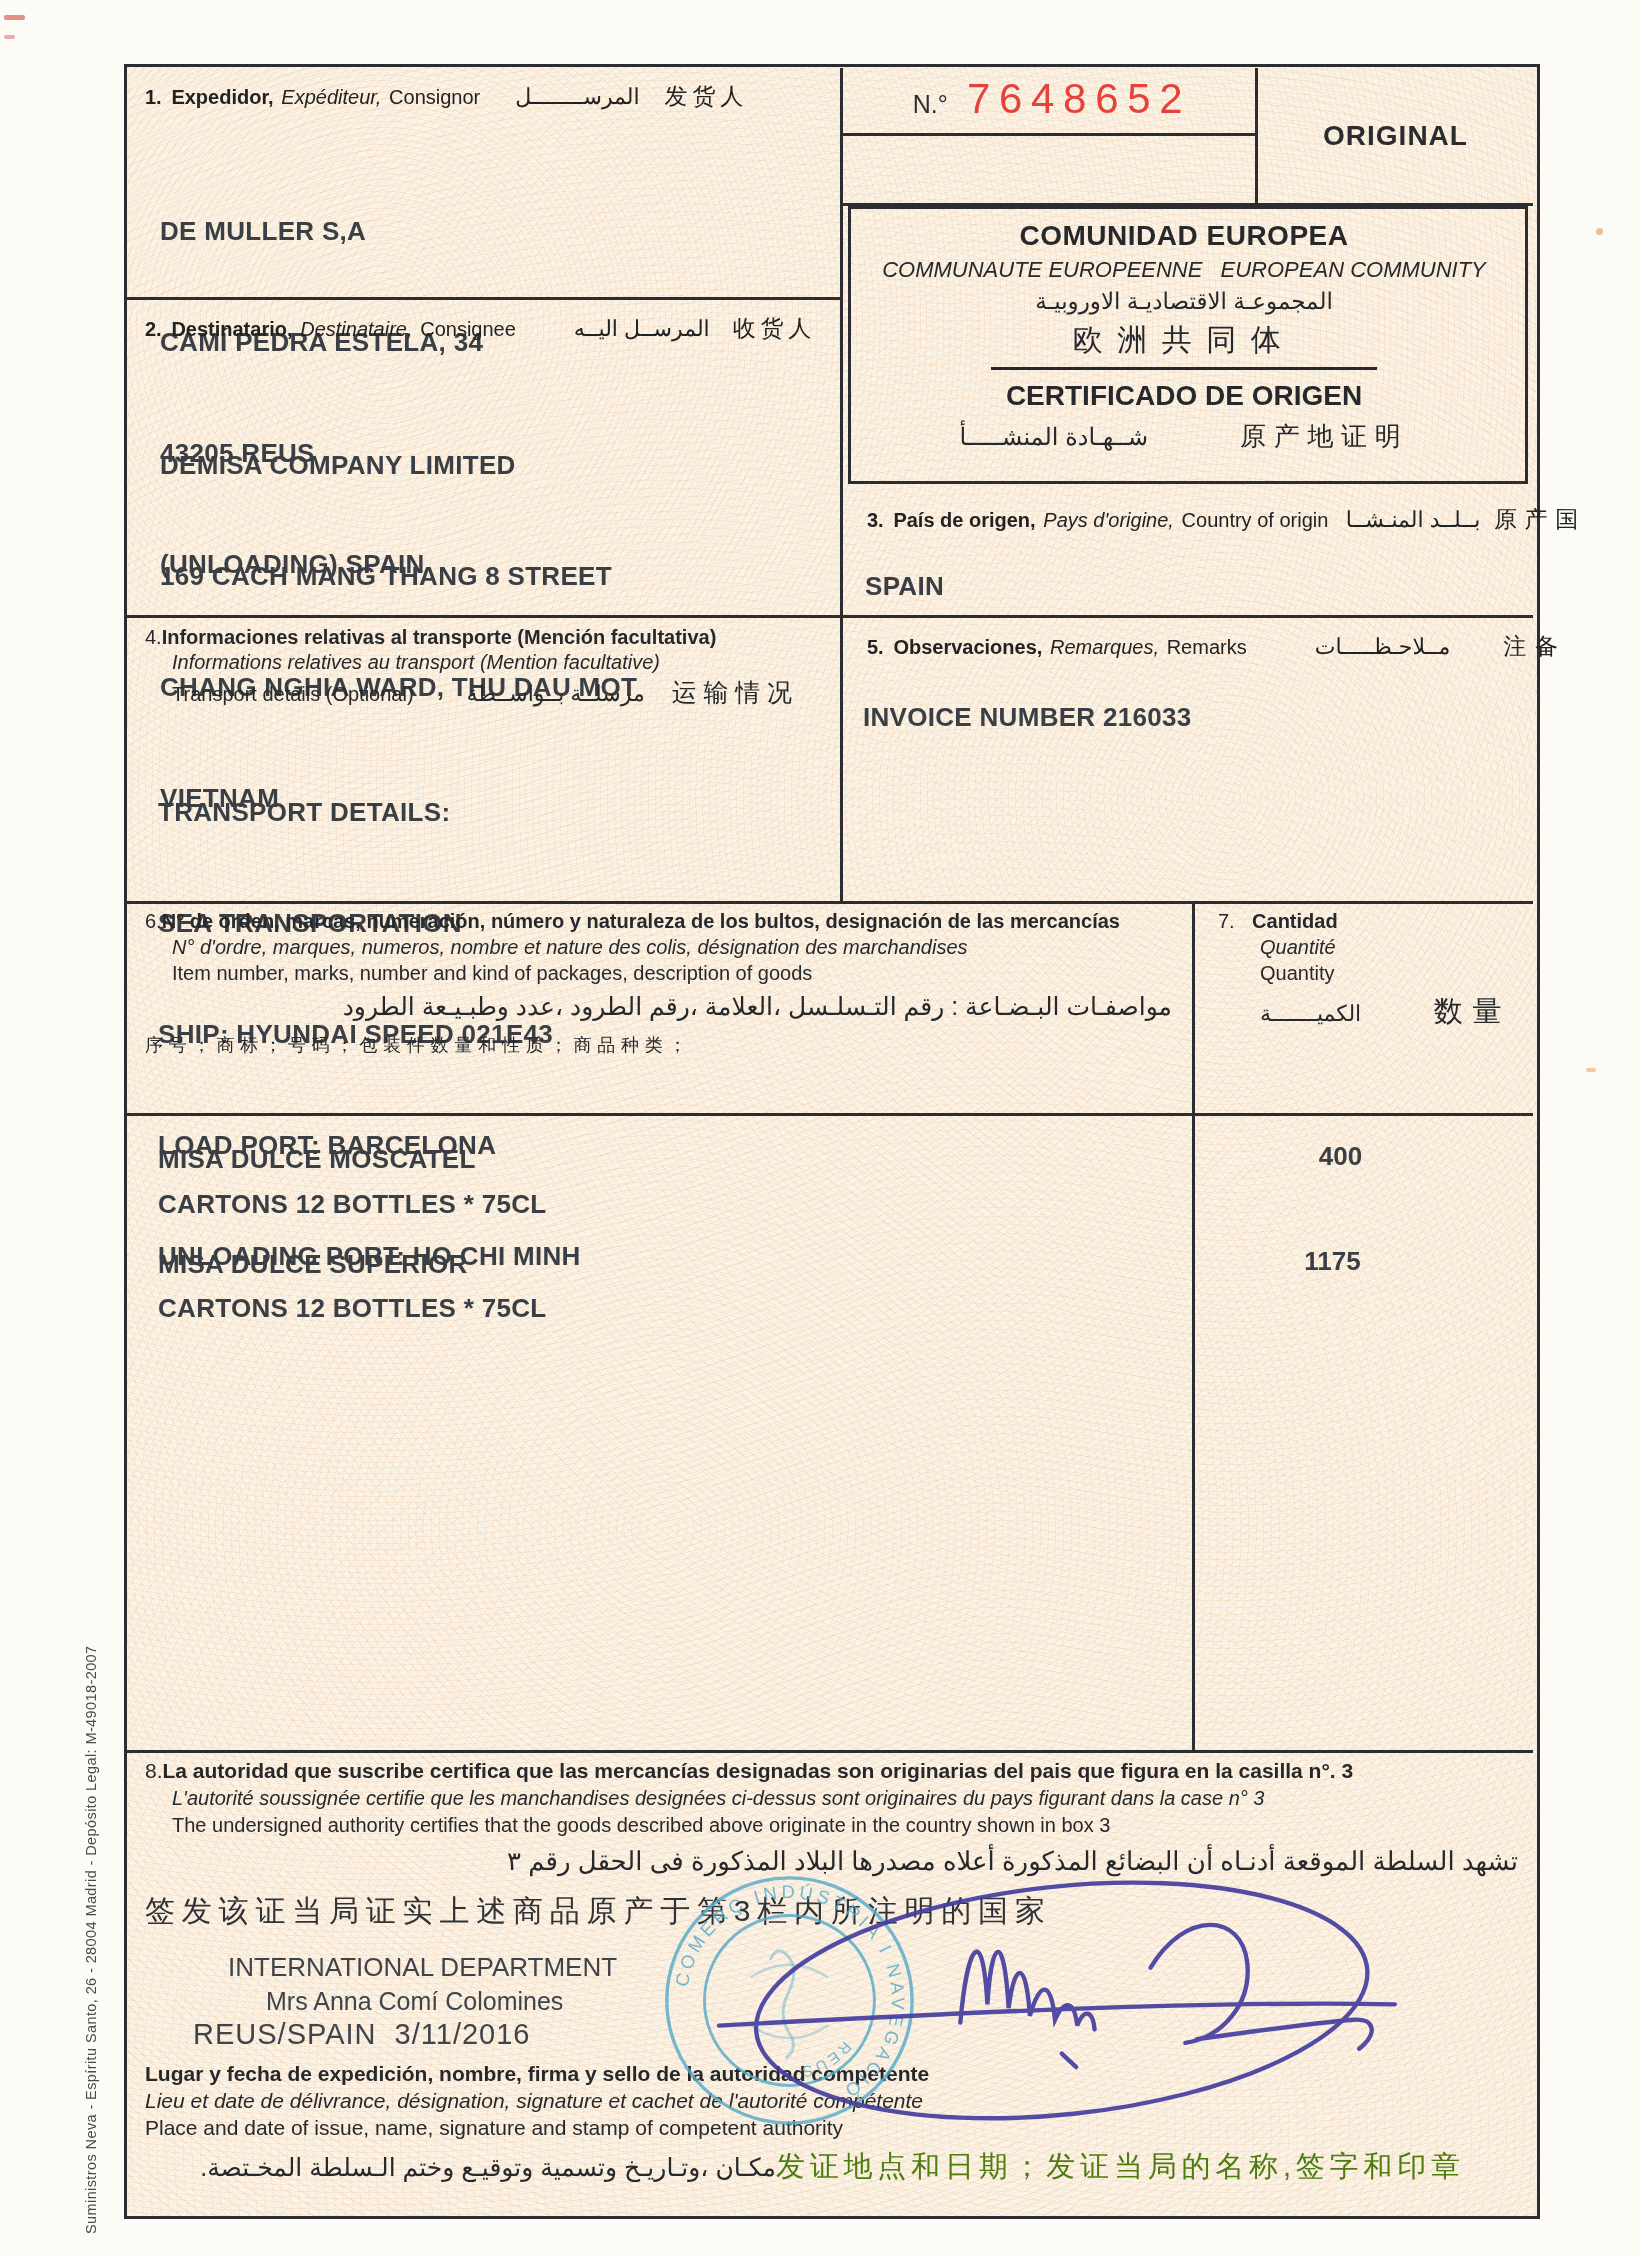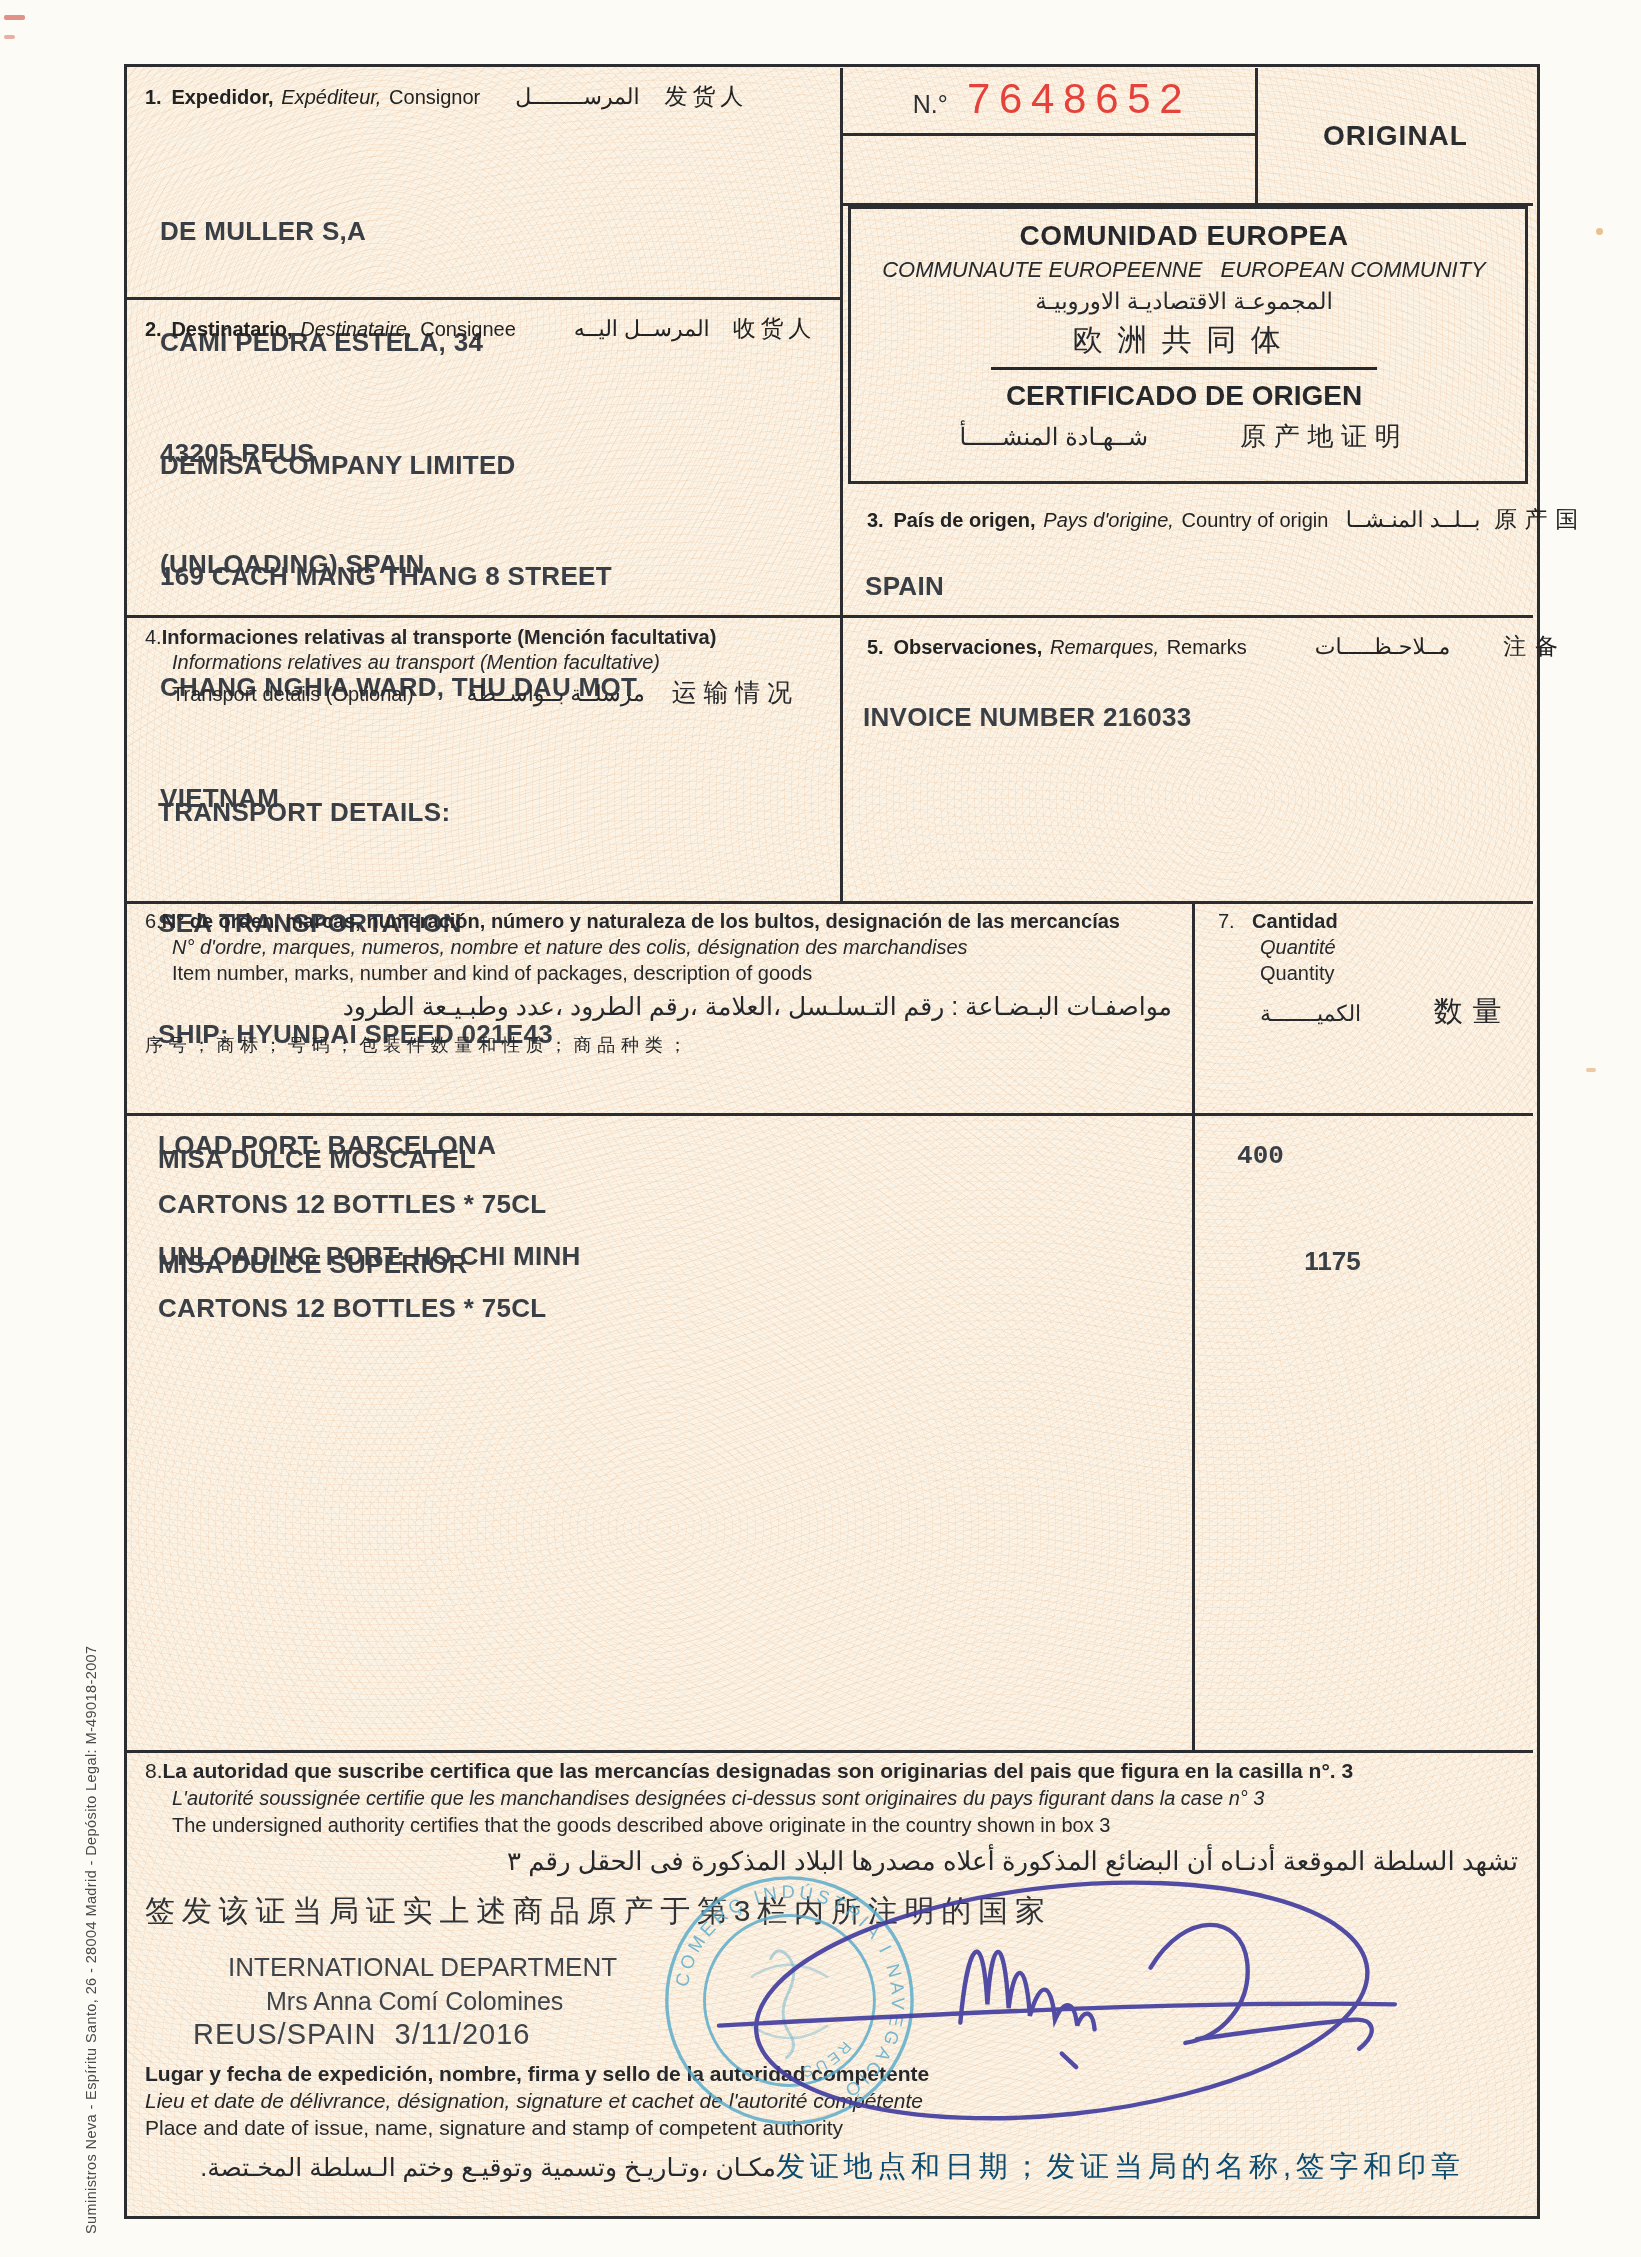--- a/index.html
+++ b/index.html
@@ -172,21 +172,21 @@
   <div style="font-size:20px;font-style:italic;margin-left:42px;margin-top:2.9px;">Quantité</div>
   <div style="font-size:20px;margin-left:42px;margin-top:2.9px;">Quantity</div>
   <div style="display:flex;align-items:baseline;margin-top:7.7px;">
     <span class="ar" style="margin-left:42px;font-size:22px;">الكميـــــــة</span>
     <span style="font-size:29px;letter-spacing:9.7px;margin-left:auto;margin-right:5.8px;">数量</span>
   </div>
 </div>
 
 <div class="abs content" style="left:158px;top:1141px;">MISA DULCE MOSCATEL</div>
 <div class="abs content" style="left:158px;top:1186px;">CARTONS 12 BOTTLES * 75CL</div>
-<div class="abs qty" style="left:1130px;top:1141px;width:261px;font-family:Liberation Mono, monospace;">400</div>
+<div class="abs qty" style="left:1210px;top:1141px;width:261px;">400</div>
 <div class="abs content" style="left:158px;top:1246px;">MISA DULCE SUPERIOR</div>
 <div class="abs content" style="left:158px;top:1290px;">CARTONS 12 BOTTLES * 75CL</div>
 <div class="abs qty" style="left:1202px;top:1246px;width:261px;">1175</div>
 
 <div class="abs stack" style="left:145px;top:1759px;width:1373px;">
   <div style="display:flex;align-items:baseline;">
     <span class="num" style="font-size:21px;">8.</span>
     <span class="es" style="font-size:21px;">La autoridad que suscribe certifica que las mercancías designadas son originarias del pais que figura en la casilla n°. 3</span>
   </div>
   <div class="ml28" style="font-size:20px;font-style:italic;margin-top:3.9px;">L'autorité soussignée certifie que les manchandises designées ci-dessus sont originaires du pays figurant dans la case n° 3</div>
@@ -199,21 +199,21 @@
 <div class="abs sig-txt" style="left:266px;top:1987px;font-size:25px;">Mrs Anna Comí Colomines</div>
 <div class="abs sig-txt" style="left:193px;top:2018px;font-size:29px;letter-spacing:1px;white-space:pre;">REUS/SPAIN  3/11/2016</div>
 
 <div class="abs stack" style="left:145px;top:2062px;">
   <div style="font-size:21px;font-weight:bold;">Lugar y fecha de expedición, nombre, firma y sello de la autoridad competente</div>
   <div style="font-size:21px;font-style:italic;margin-top:2.9px;">Lieu et date de délivrance, désignation, signature et cachet de l'autorité compétente</div>
   <div style="font-size:21px;margin-top:2.9px;">Place and date of issue, name, signature and stamp of competent authority</div>
 </div>
 <div class="abs" style="left:145px;top:2147px;width:1375px;display:flex;justify-content:center;align-items:baseline;">
   <span class="ar" style="font-size:25px;">مكـان ،وتـاريـخ وتسمية وتوقيـع وختم الـسلطة المخـتصة.</span>
-  <span style="font-size:29px;letter-spacing:4.8px;color:#0c4a6e;">发证地点和日期；发证当局的名称,签字和印章</span>
+  <span style="font-size:29px;letter-spacing:4.8px;color:#4d7c0f;">发证地点和日期；发证当局的名称,签字和印章</span>
 </div>
 
 <svg class="abs" style="left:521px;top:1815px;" width="927" height="425" viewBox="0 0 960 440">
 
   <g stroke="#55a9ca" fill="none" opacity="0.8">
     <circle cx="278" cy="192" r="127" stroke-width="3.5"></circle>
     <circle cx="278" cy="192" r="88" stroke-width="3"></circle>
     <path d="M 258 150 q 8 -18 20 -2 q 10 14 -2 38 q -10 22 2 40 q 10 16 -4 26" stroke-width="3" opacity="0.55"></path>
     <path d="M 238 168 q 40 -26 80 0 M 238 218 q 40 26 80 0" stroke-width="2.5" opacity="0.45"></path>
     <defs>

